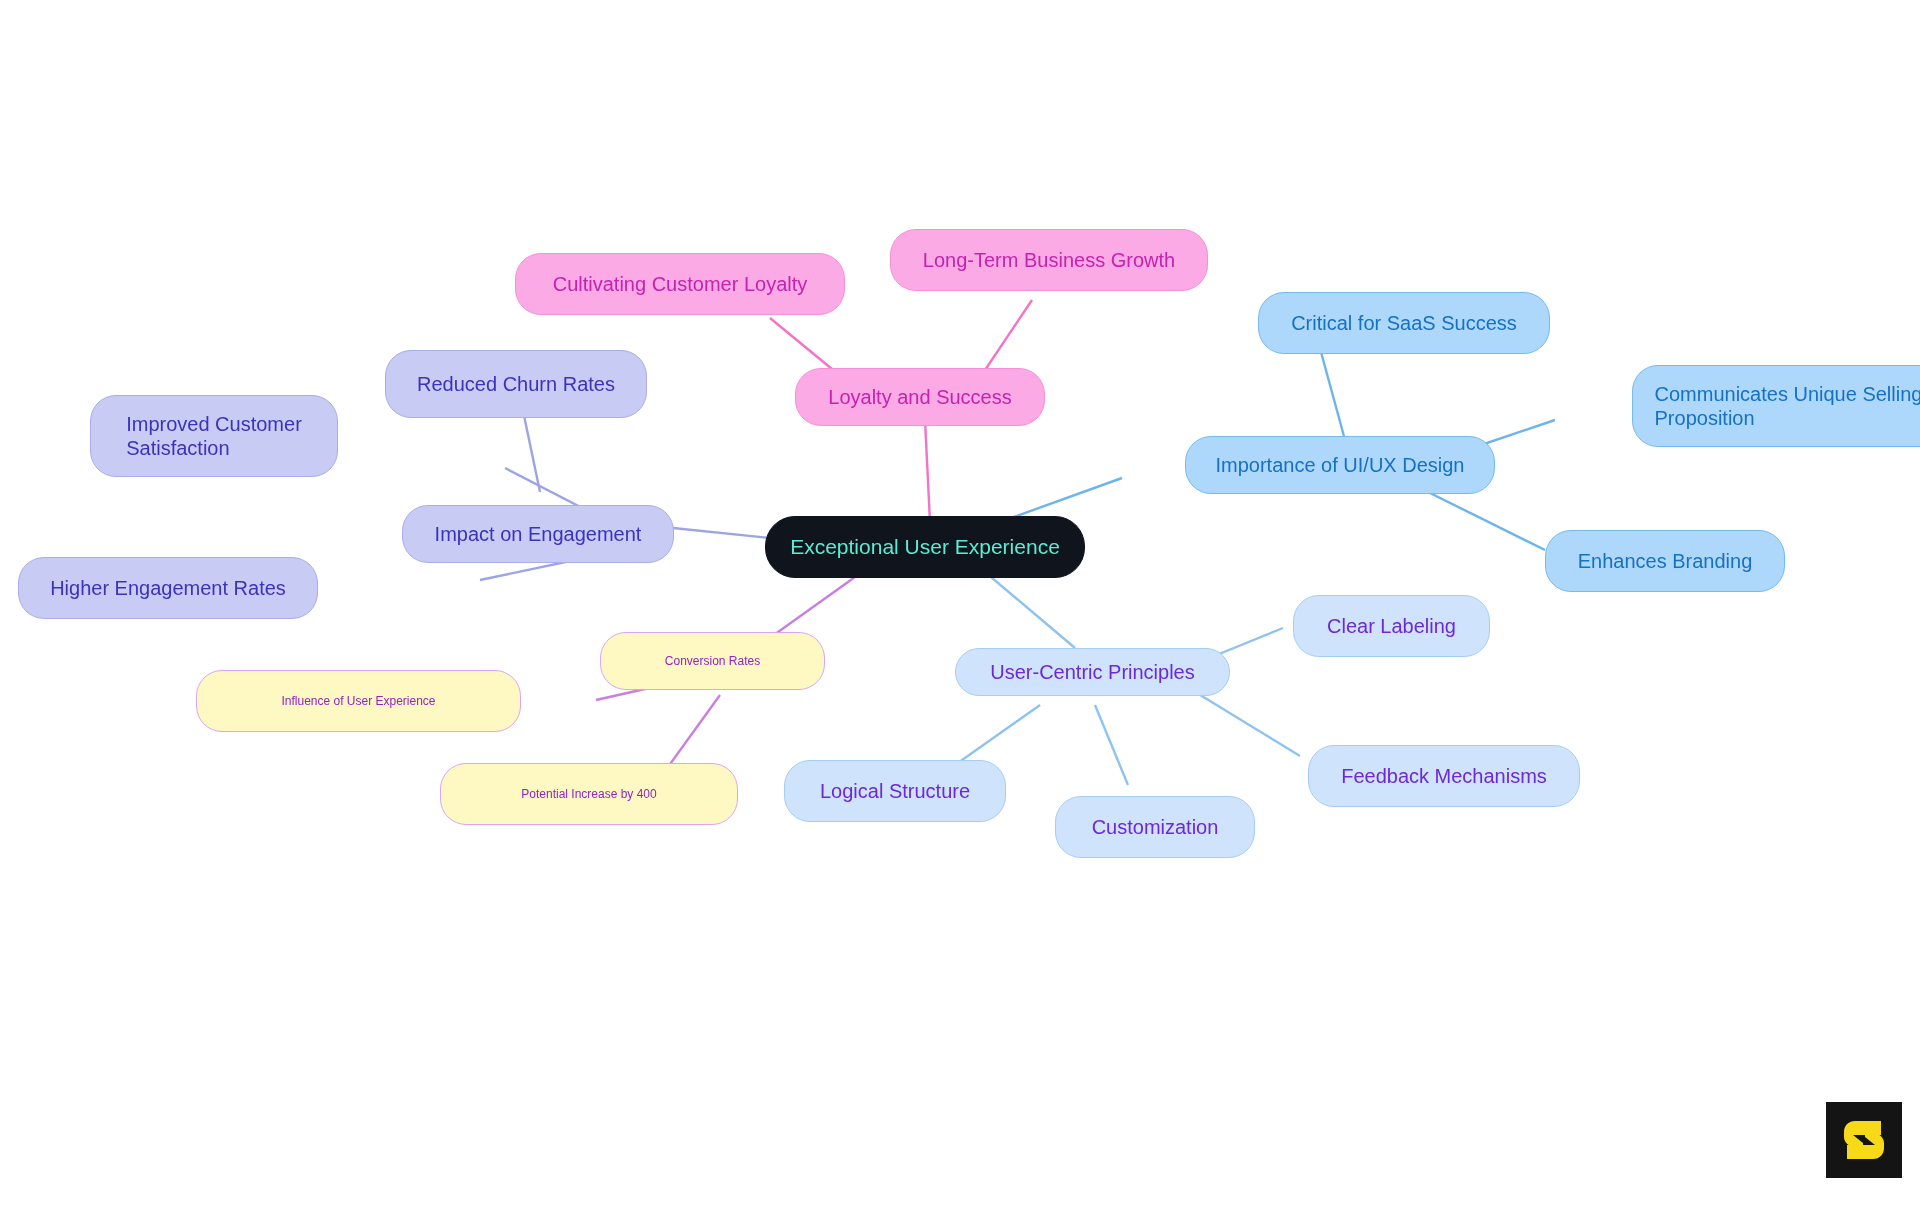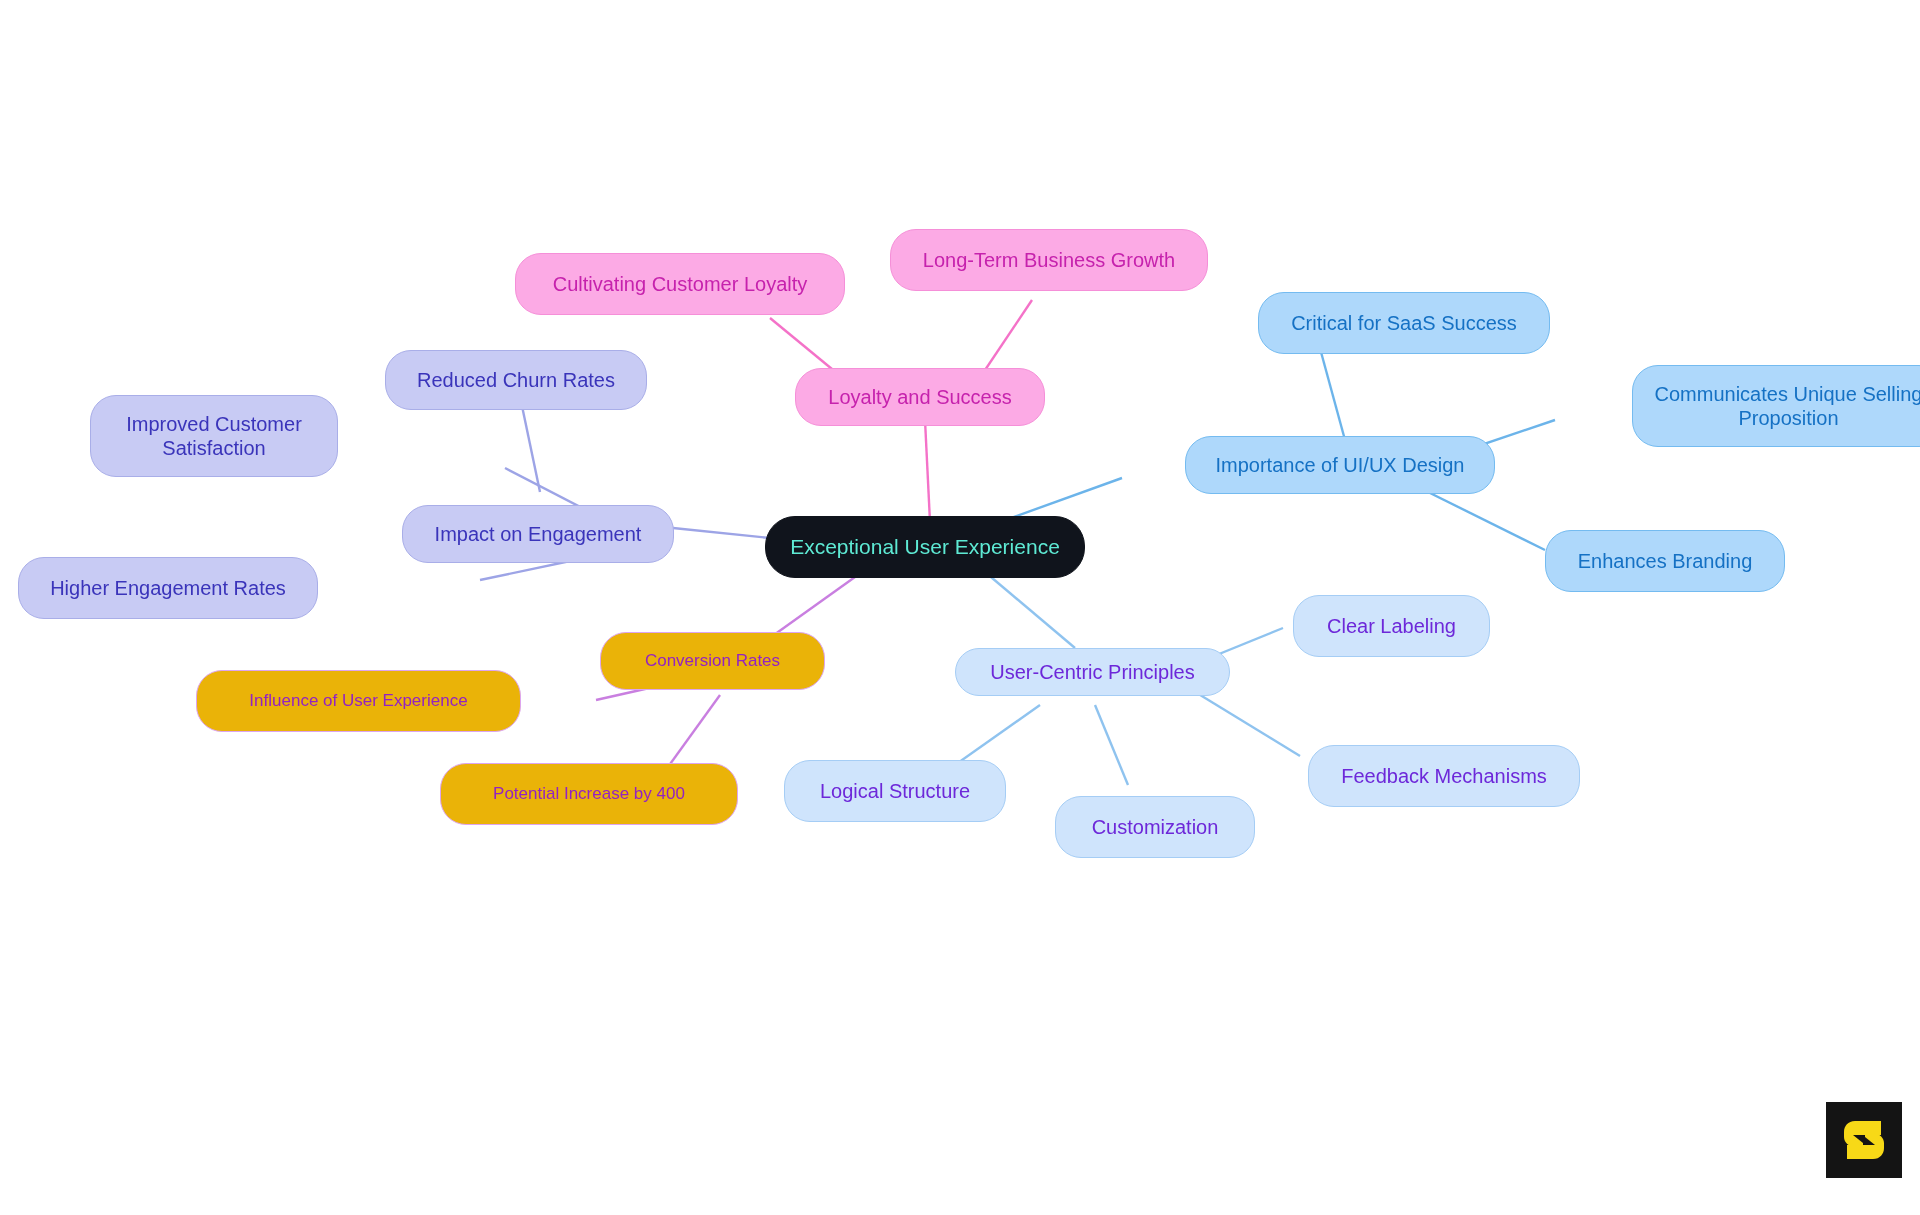--- a/index.html
+++ b/index.html
@@ -21,21 +21,21 @@
     top: 0; left: 0;
     width: 1920px;
     height: 1215px;
     pointer-events: none;
   }
   .node {
     position: absolute;
     display: flex;
     align-items: center;
     justify-content: center;
-    text-align: center;
+    text-align: left;
     border-radius: 26px;
     border-style: solid;
     border-width: 1.5px;
     line-height: 1.22;
     white-space: pre-line;
     padding: 6px 14px;
     z-index: 2;
   }
   .node.root {
     background: #10141c;
@@ -51,24 +51,24 @@
     color: #c622ad;
     font-size: 20px;
   }
   .node.lavender {
     background: #c8cbf4;
     border-color: #a9aee8;
     color: #3a34ba;
     font-size: 20px;
   }
   .node.orchid {
-    background: #eab308;
+    background: #fef9c3;
     border-color: #dda5ef;
     color: #9323c2;
-    font-size: 17px;
+    font-size: 12px;
   }
   .node.blue {
     background: #aed8fb;
     border-color: #74bbf0;
     color: #1571c4;
     font-size: 20px;
   }
   .node.lightblue {
     background: #cfe4fc;
     border-color: #a5cdf5;
@@ -139,21 +139,21 @@
     <span>Long-Term Business Growth</span>
   </div>
 
   <div class="node lavender" style="left:402px; top:505px; width:272px; height:58px;">
     <span>Impact on Engagement</span>
   </div>
   <div class="node lavender" style="left:90px; top:395px; width:248px; height:82px;">
     <span>Improved Customer
 Satisfaction</span>
   </div>
-  <div class="node lavender" style="left:385px; top:350px; width:262px; height:60px;">
+  <div class="node lavender" style="left:385px; top:350px; width:262px; height:68px;">
     <span>Reduced Churn Rates</span>
   </div>
   <div class="node lavender" style="left:18px; top:557px; width:300px; height:62px;">
     <span>Higher Engagement Rates</span>
   </div>
 
   <div class="node orchid" style="left:600px; top:632px; width:225px; height:58px;">
     <span>Conversion Rates</span>
   </div>
   <div class="node orchid" style="left:196px; top:670px; width:325px; height:62px;">

